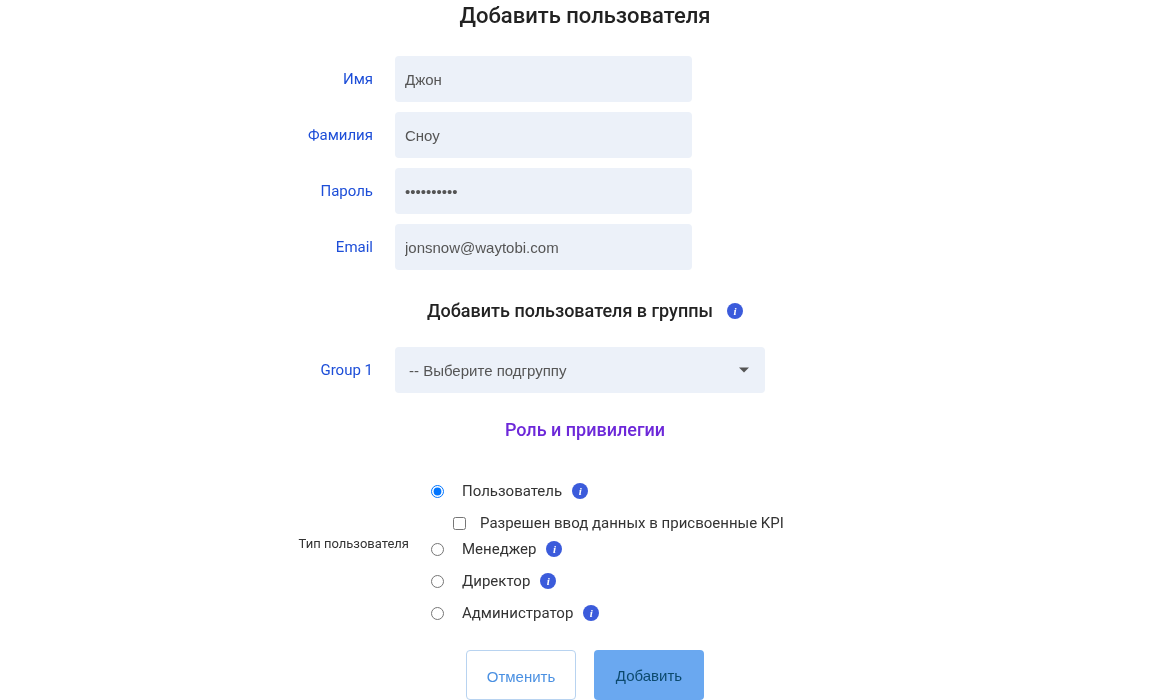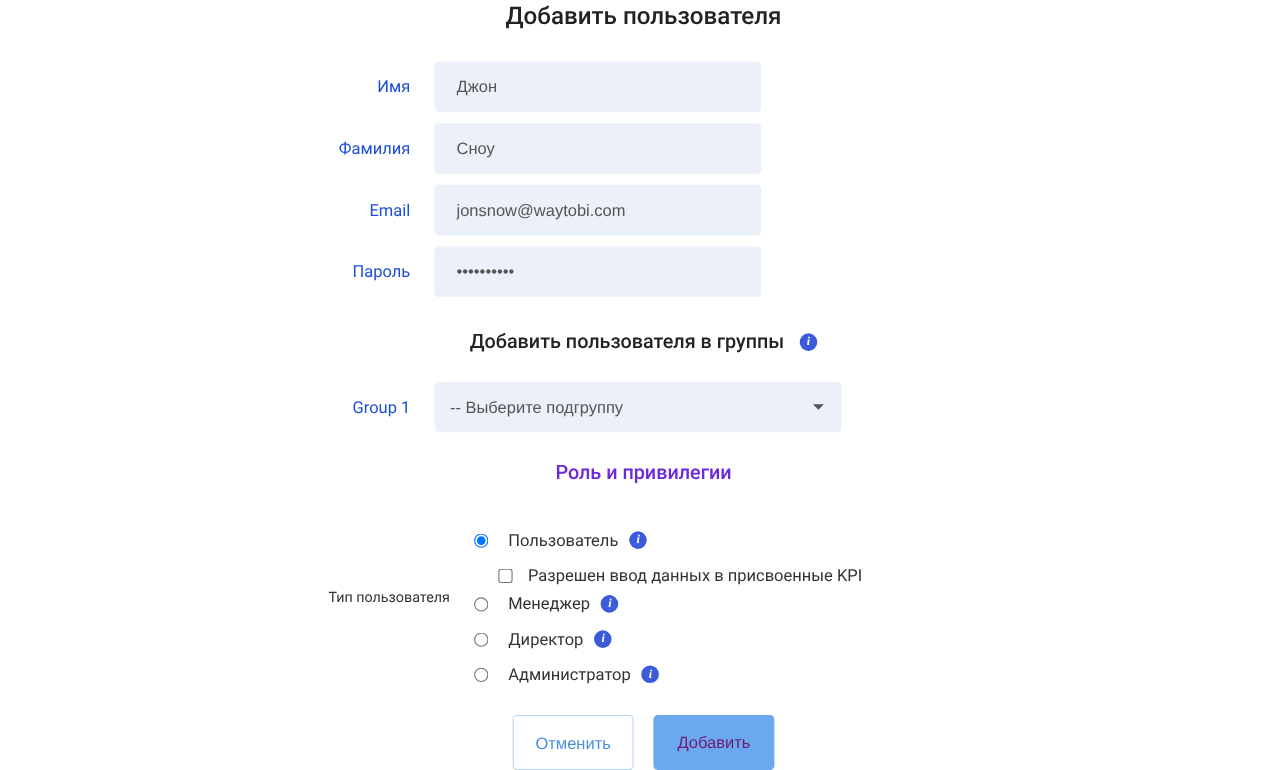--- a/index.html
+++ b/index.html
@@ -34,21 +34,21 @@
     .form-label {
       width: 395px;
       text-align: right;
       padding-right: 22px;
       font-size: 15px;
       color: #1d4ed8;
     }
     .form-input {
       width: 297px;
       height: 46px;
-      padding: 0 20px;
+      padding: 0 10px;
       background: #ecf1f9;
       border: none;
       border-radius: 4px;
       font-size: 15px;
       color: #555;
       outline: none;
     }
     .form-input::placeholder {
       color: #777;
     }
@@ -176,21 +176,21 @@
       cursor: pointer;
       padding: 17px 18px;
     }
     .btn-cancel {
       background: #ffffff;
       color: #4a90e2;
       border: 1px solid #b8d3f0;
     }
     .btn-primary {
       background: #6aa8f0;
-      color: #701a75;
+      color: #0c4a6e;
       border: none;
     }
   </style>
 </head>
 <body>
 
 <div class="container">
 
   <h1 class="page-title">Добавить пользователя</h1>
 
@@ -198,27 +198,27 @@
     <label class="form-label">Имя</label>
     <input class="form-input" type="text" value="Джон" style="">
   </div>
 
   <div class="form-row">
     <label class="form-label">Фамилия</label>
     <input class="form-input" type="text" value="Сноу" style="">
   </div>
 
   <div class="form-row">
+    <label class="form-label">Пароль</label>
+    <input class="form-input" type="text" value="••••••••••" style="">
+  </div>
+
+  <div class="form-row">
     <label class="form-label">Email</label>
     <input class="form-input" type="text" value="jonsnow@waytobi.com" style="">
-  </div>
-
-  <div class="form-row">
-    <label class="form-label">Пароль</label>
-    <input class="form-input" type="text" value="••••••••••" style="">
   </div>
 
   <div class="section-header-row">
     <span class="section-header">Добавить пользователя в группы</span>
     <span class="info-icon">i</span>
   </div>
 
   <div class="form-row">
     <label class="form-label">Group 1</label>
     <div class="select-wrap">

